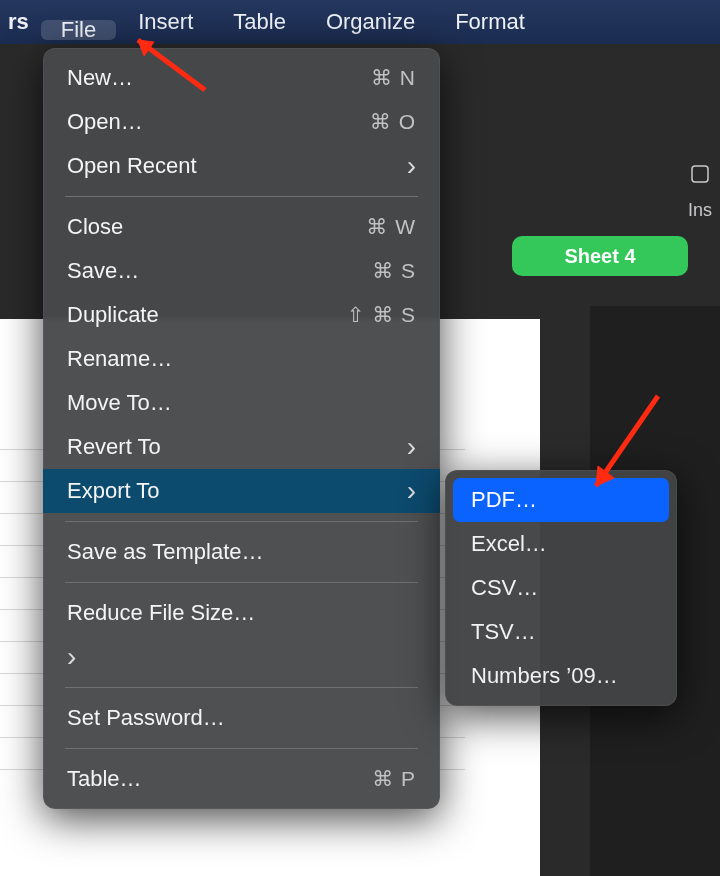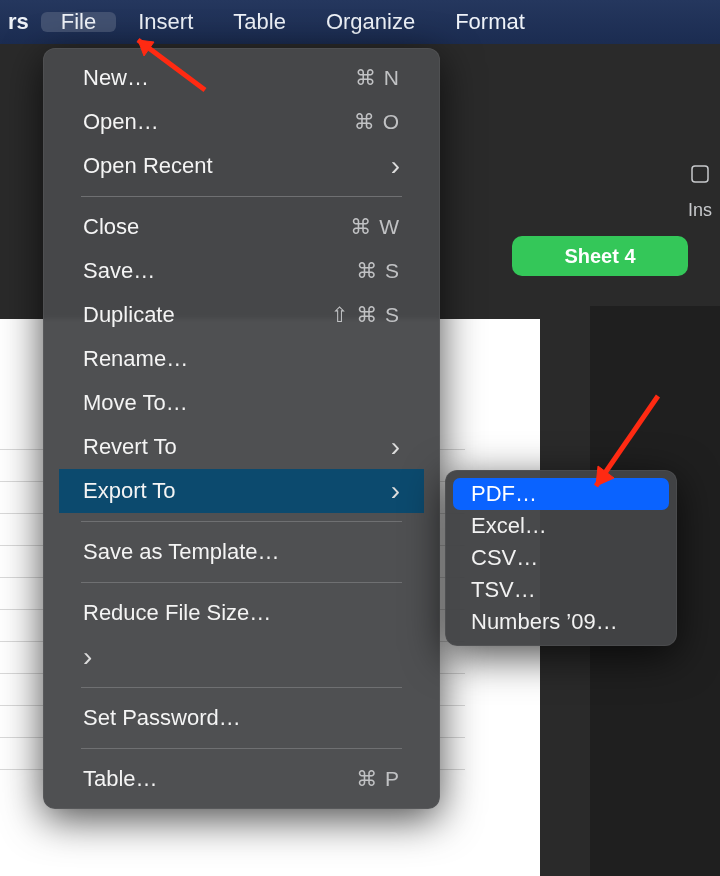--- a/index.html
+++ b/index.html
@@ -9,21 +9,21 @@
     overflow: hidden;
     background: #0f1f3c;
     position: relative;
   }
   .menubar {
     position: absolute;
     top: 0; left: 0; right: 0;
     height: 44px;
     background: linear-gradient(#25375e,#1b2c51);
     display: flex;
-    align-items: center;
+    align-items: flex-end;
     padding-left: 0;
     z-index: 2;
   }
   .menubar .mitem {
     color: #eef2f8;
     font-size: 22px;
     font-weight: 500;
     padding: 0 20px;
     height: 100%;
     display: flex;
@@ -104,21 +104,21 @@
   }
 
   .dropdown {
     position: absolute;
     top: 48px;
     left: 43px;
     width: 397px;
     background: rgba(72,73,75,0.96);
     border-radius: 12px;
     box-shadow: 0 10px 40px rgba(0,0,0,0.7), 0 0 0 1px rgba(255,255,255,0.05) inset;
-    padding: 8px 16px;
+    padding: 8px 0;
     z-index: 5;
     backdrop-filter: blur(2px);
   }
   .dropdown .row {
     display: flex;
     align-items: center;
     justify-content: space-between;
     height: 44px;
     padding: 0 24px;
     color: #f4f4f4;
@@ -151,21 +151,21 @@
     width: 232px;
     background: rgba(66,67,69,0.97);
     border-radius: 12px;
     box-shadow: 0 10px 40px rgba(0,0,0,0.7), 0 0 0 1px rgba(255,255,255,0.05) inset;
     padding: 8px;
     z-index: 6;
   }
   .submenu .srow {
     display:flex;
     align-items:center;
-    height:32px;
+    height:44px;
     padding:0 18px;
     color:#f2f2f2;
     font-size:22px;
     font-weight:500;
     border-radius:7px;
   }
   .submenu .srow.sel {
     background:#0a63ff;
     color:#fff;
   }

